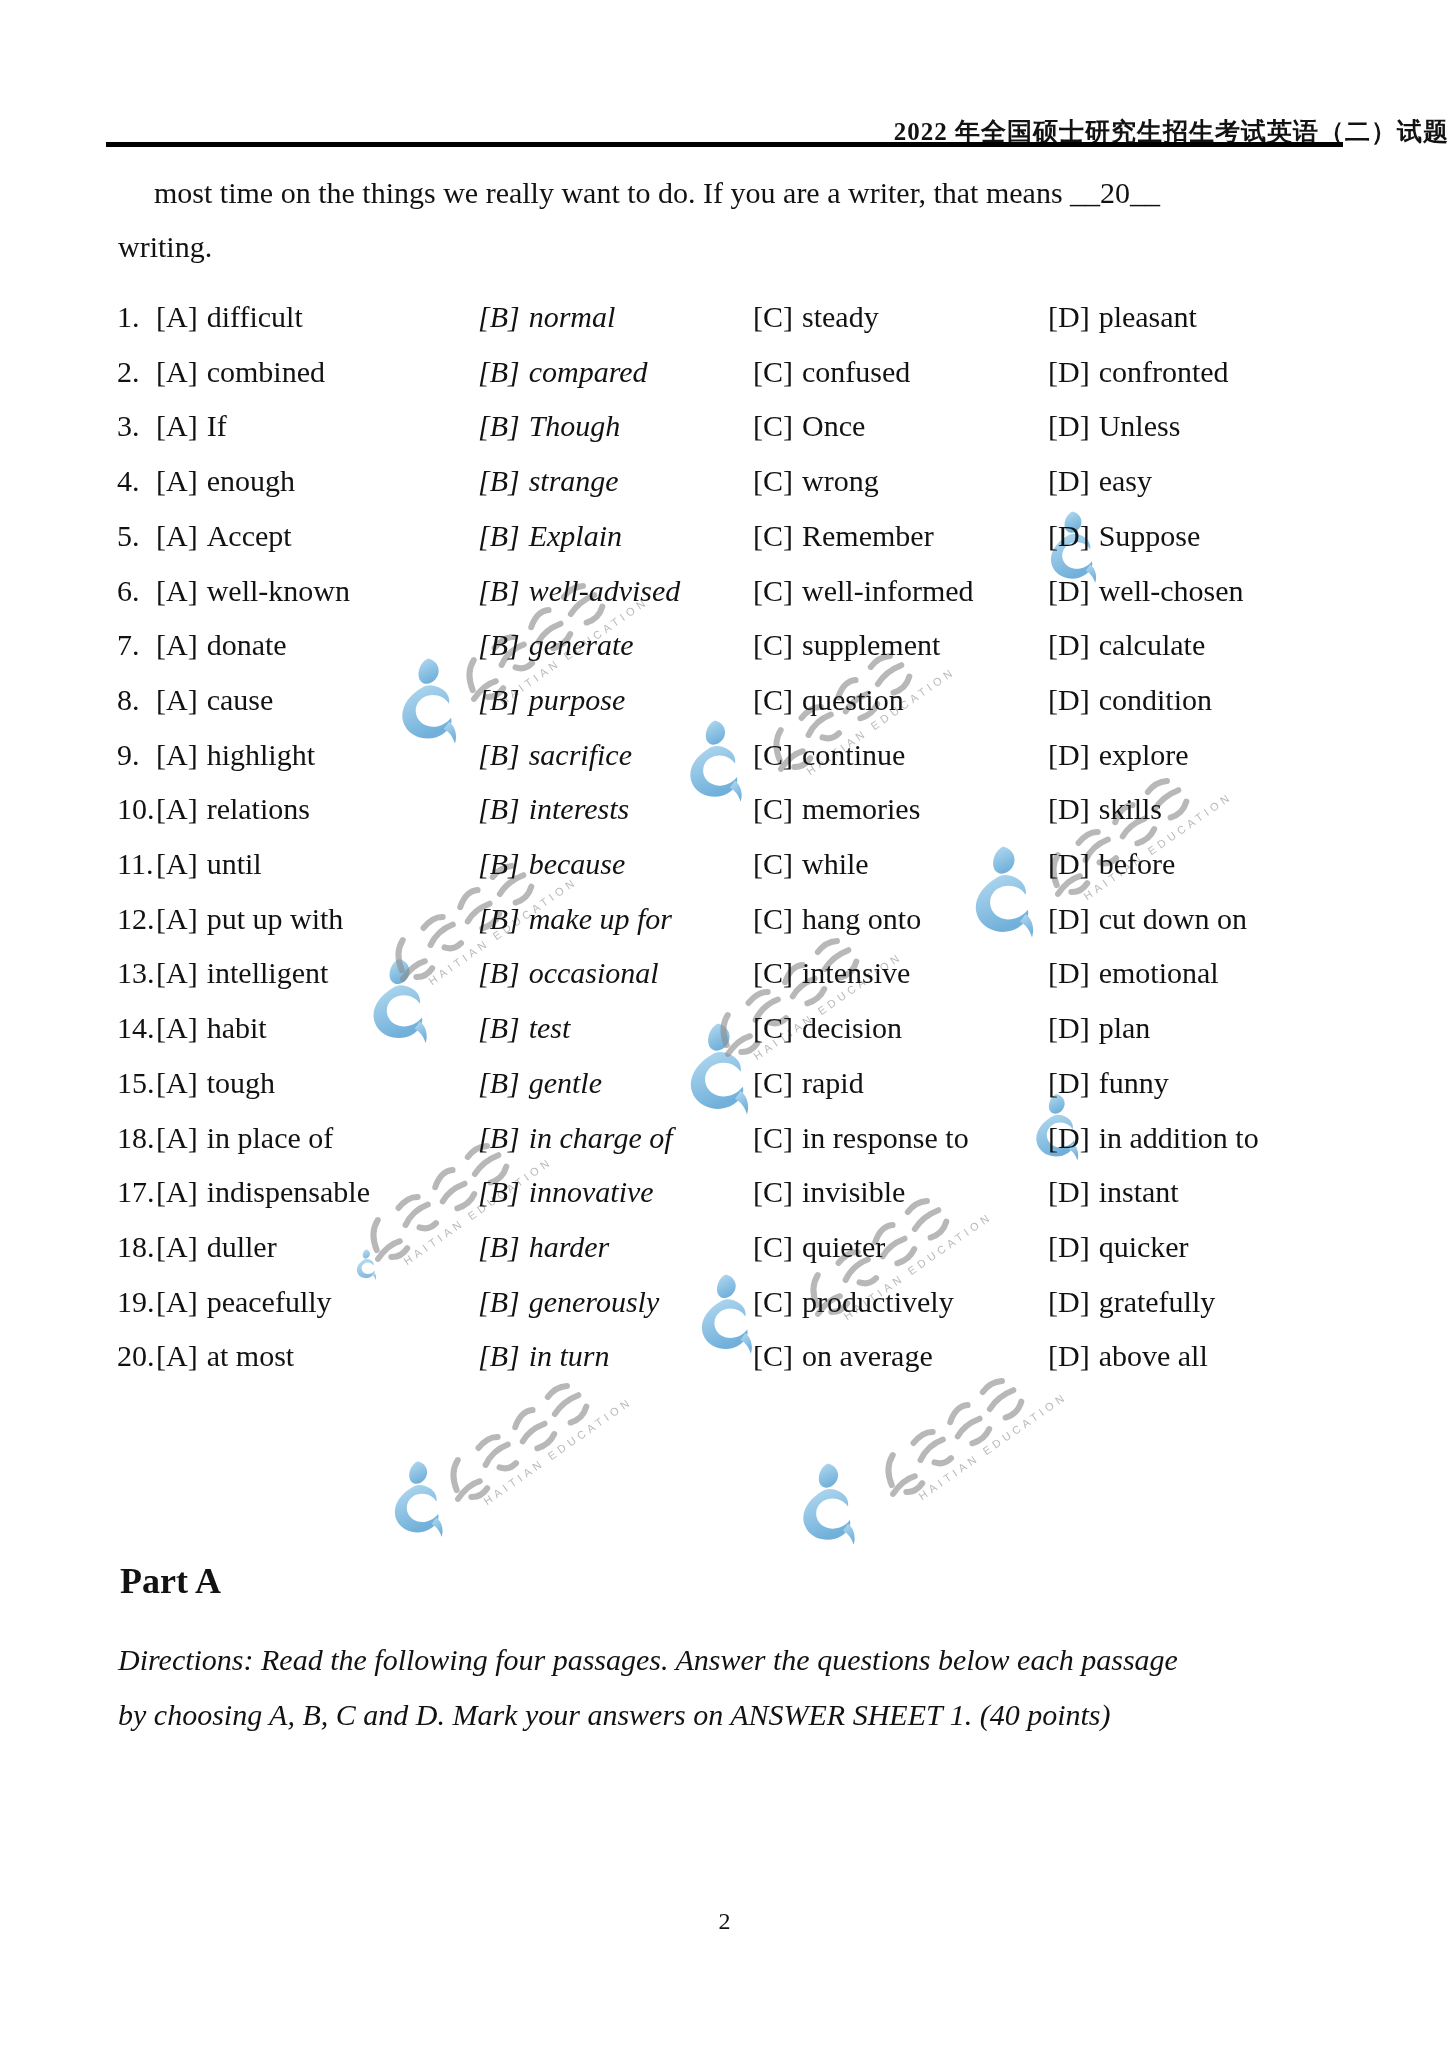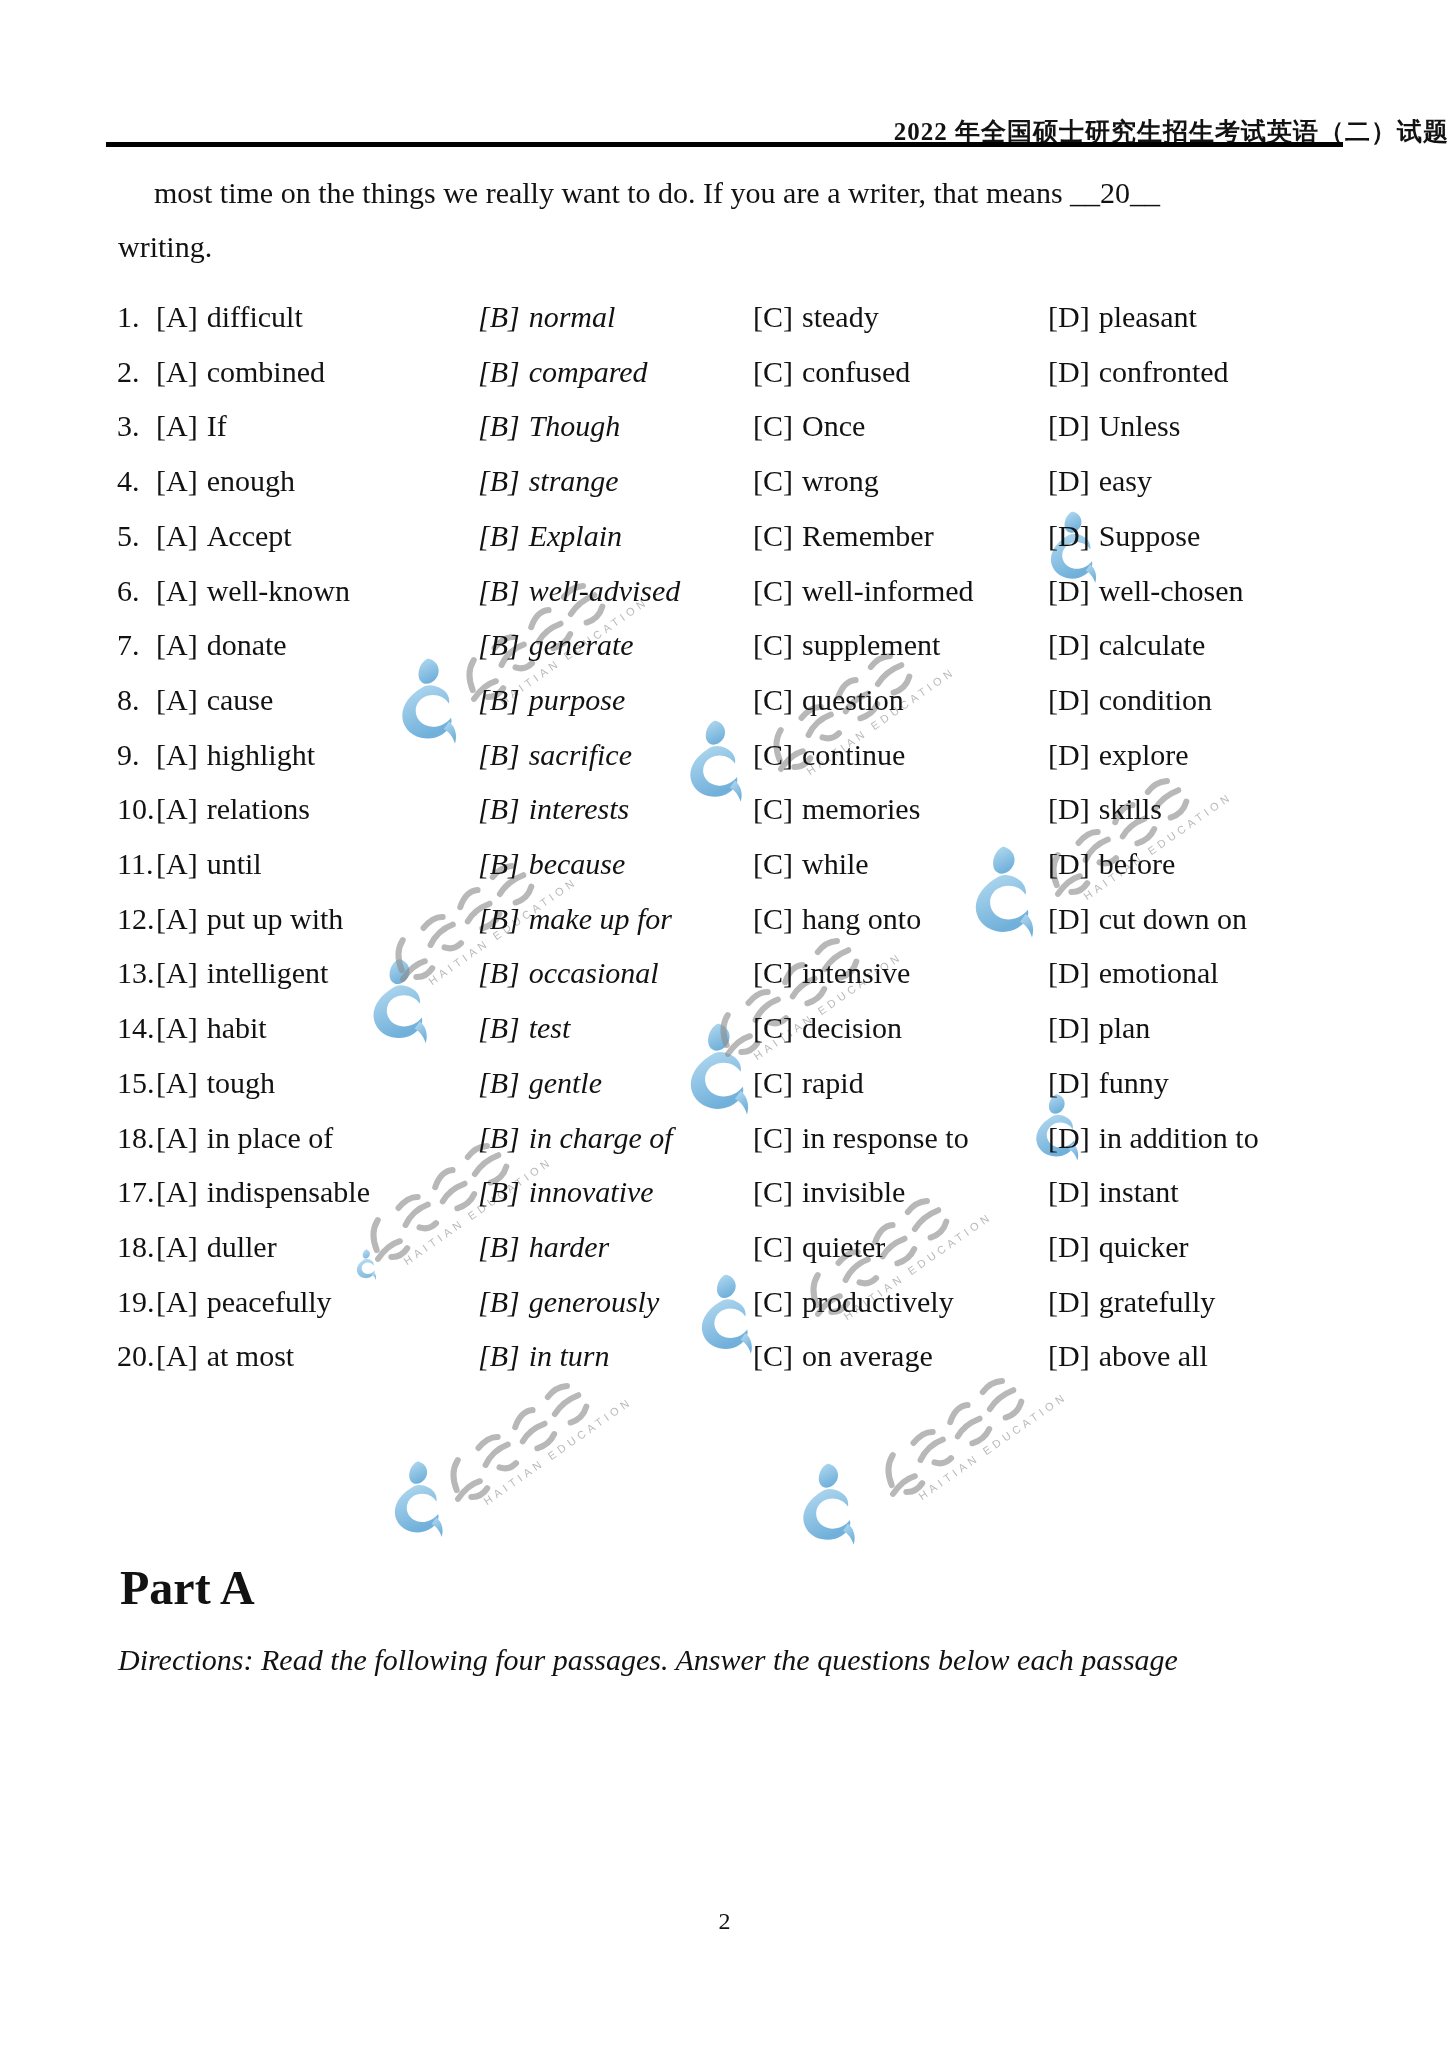--- a/index.html
+++ b/index.html
@@ -24,21 +24,21 @@
   .q-a{left:156px;}
   .q-b{left:478px;font-style:italic;}
   .q-c{left:753px;}
   .q-d{left:1048px;}
   .pfx{margin-right:9px;}
   .section-title{
     position:absolute;left:130px;top:1446px;font-size:60px;font-weight:bold;
     white-space:nowrap;
   }
   .section-title .gap{display:inline-block;width:70px;}
-  .part-label{position:absolute;left:120px;top:1560px;font-size:48px;font-weight:bold;}
+  .part-label{position:absolute;left:120px;top:1560px;font-size:36px;font-weight:bold;}
   .directions{position:absolute;left:118px;font-size:30px;font-style:italic;white-space:nowrap;margin-top:12px;}
   .directions.l1{top:1631px;}
   .directions.l2{top:1686px;}
   .page-number{position:absolute;top:1908px;left:0;width:100%;text-align:center;font-size:24px;}
   
   .wm{position:absolute;z-index:1;pointer-events:none;}
   .wm-logo{opacity:0.88;}
   .callig{
     width:186px;opacity:0.62;
     transform:rotate(-35deg);transform-origin:center center;
@@ -308,17 +308,18 @@
       <span class="q-cell q-num">20.</span>
       <span class="q-cell q-a"><span class="pfx">[A]</span><span>at most</span></span>
       <span class="q-cell q-b"><span class="pfx">[B]</span><span>in turn</span></span>
       <span class="q-cell q-c"><span class="pfx">[C]</span><span>on average</span></span>
       <span class="q-cell q-d"><span class="pfx">[D]</span><span>above all</span></span>
     </div>
       </div>
 
     <div class="part-label">Part A</div>
     <div class="directions l1">Directions: Read the following four passages. Answer the questions below each passage</div>
+    <div class="directions l2">by choosing A, B, C and D. Mark your answers on ANSWER SHEET 1. (40 points)</div>
 
     <div class="page-number">2</div>
   </div>
 
 </div>
 
 </body></html>

